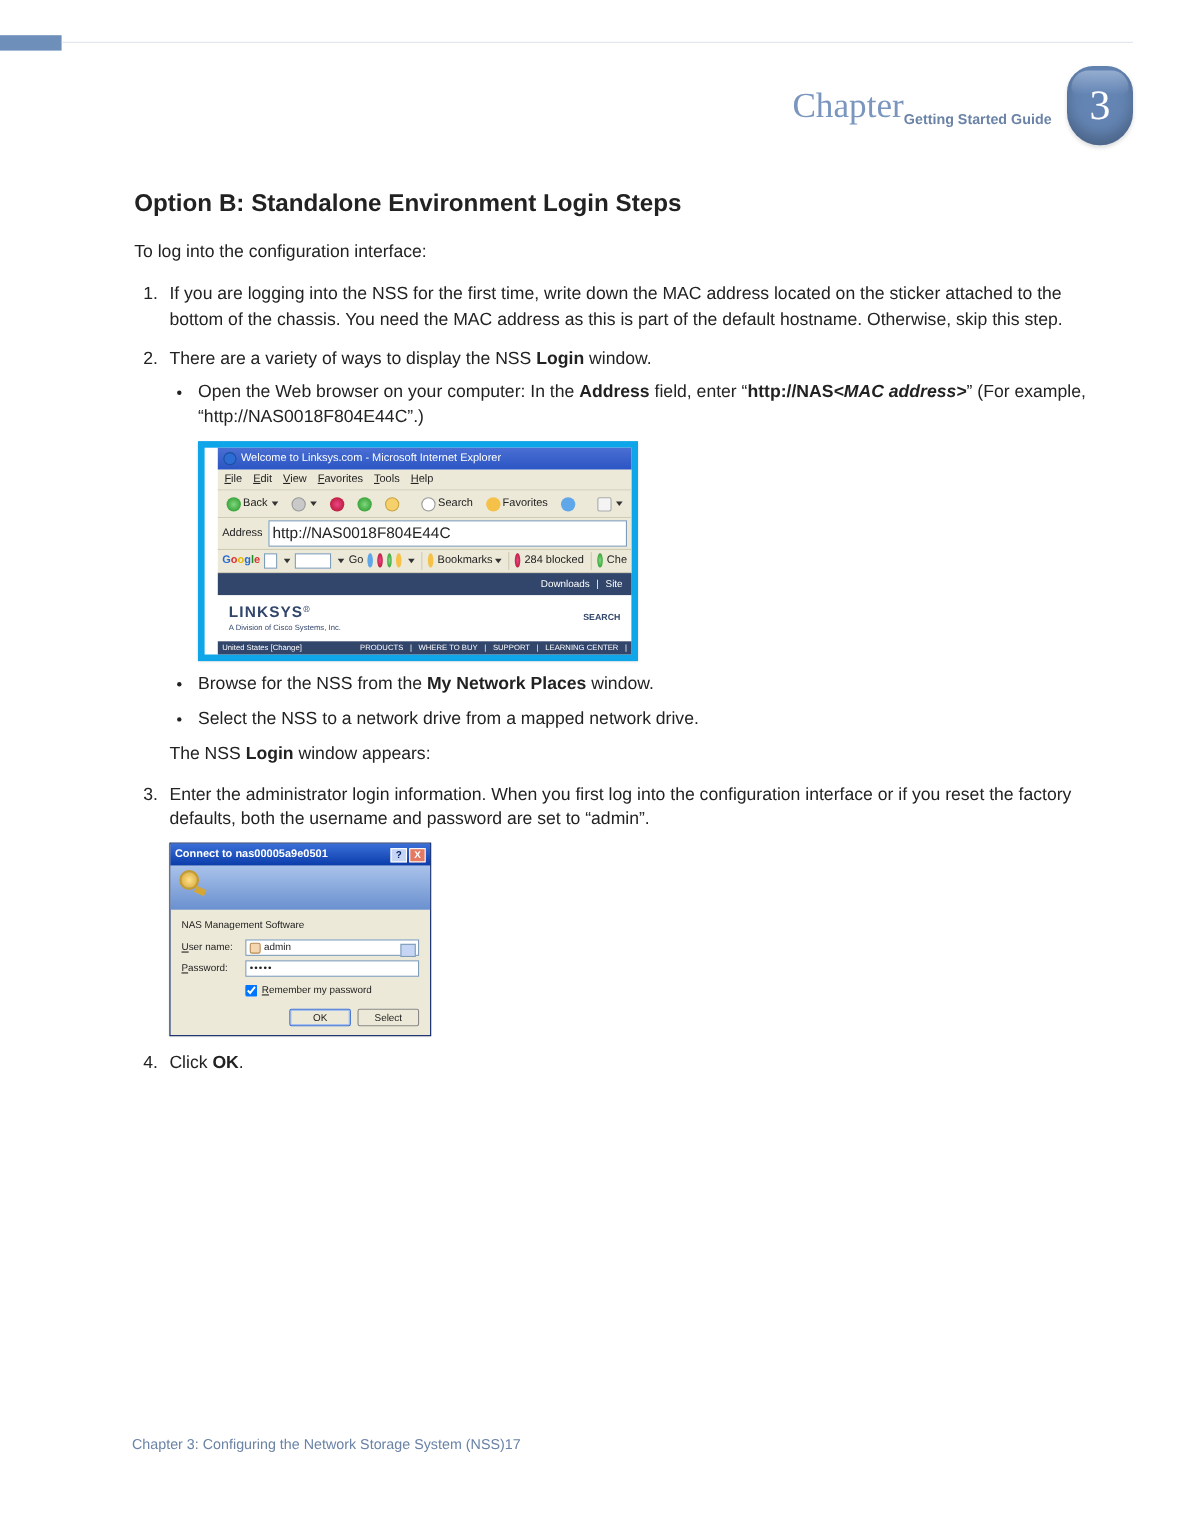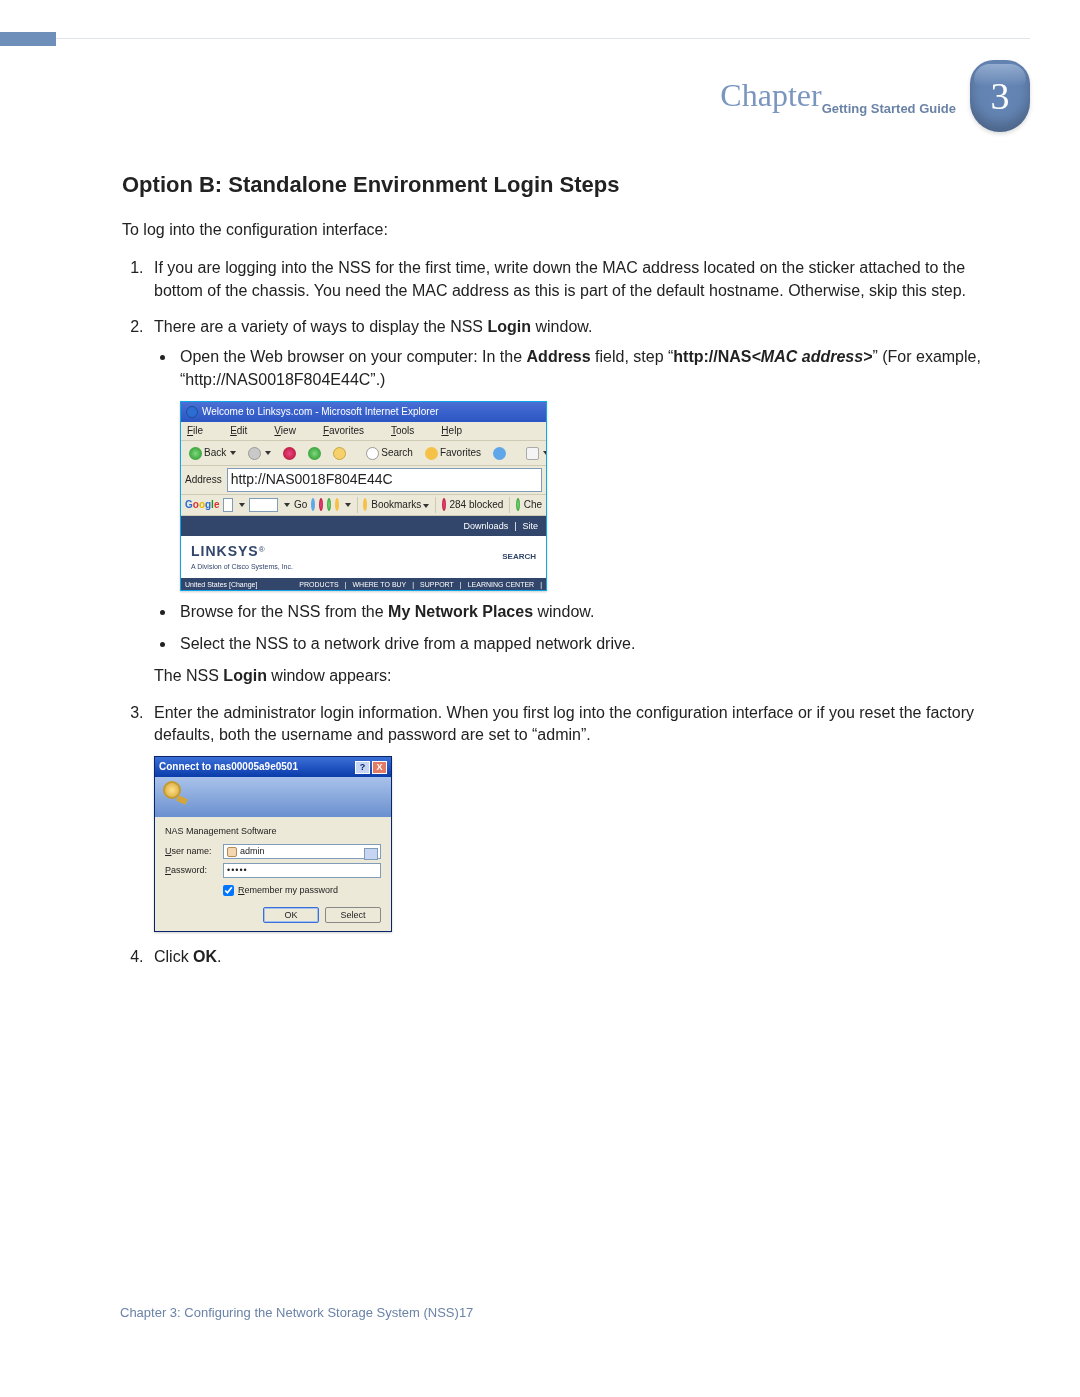--- a/index.html
+++ b/index.html
@@ -81,38 +81,39 @@
   .intro { margin-bottom: 16px; }
   ol { list-style: decimal; padding-left: 26px; }
   ol > li { margin-bottom: 14px; padding-left: 6px; }
   ul { list-style: disc; padding-left: 22px; margin-top: 8px; }
   ul > li { margin-bottom: 10px; padding-left: 4px; }
   .bold { font-weight: bold; }
   .italic { font-style: italic; }
 
   
   .ie-window {
-    width: 367px;
-    border: 1px solid #0ea5e9;
+    width: 400px;
+    border: 6px solid #0ea5e9;
     font-family: Tahoma, Arial, sans-serif;
     font-size: 10px;
     background: #fff;
     margin: 10px 0 10px 0;
     box-shadow: 0 1px 2px rgba(0,0,0,.2);
+    padding-left: 12px;
   }
   .ie-title {
     background: linear-gradient(#4a6fd4,#2b55c3);
     color: #fff;
     padding: 3px 5px;
     display: flex; align-items: center; gap: 4px;
     font-size: 10px;
   }
   .ie-e { width:12px;height:12px;background:#2d6cd3;border-radius:50%;border:1px solid #1a4fa0;display:inline-block;}
   .ie-menubar {
-    display: flex; gap: 27px;
+    display: flex; gap: 10px;
     padding: 2px 6px;
     background: #ece9d8;
     border-bottom: 1px solid #cfcab4;
   }
   .ie-menubar span { text-decoration: underline; text-decoration-color: transparent; }
   .ie-menubar span::first-letter { text-decoration: underline; }
   .ie-toolbar {
     display: flex; align-items: center; gap: 4px;
     padding: 3px 4px;
     background: #ece9d8;
@@ -240,21 +241,21 @@
   <h2>Option B: Standalone Environment Login Steps</h2>
   <p class="intro">To log into the configuration interface:</p>
 
   <ol>
     <li>If you are logging into the NSS for the first time, write down the MAC address located on the sticker attached to the bottom of the chassis. You need the MAC address as this is part of the default hostname. Otherwise, skip this step.</li>
 
     <li>
       <span>There are a variety of ways to display the NSS </span><span class="bold">Login</span><span> window.</span>
       <ul>
         <li>
-          <span>Open the Web browser on your computer: In the </span><span class="bold">Address</span><span> field, step “</span><span class="bold">http://NAS</span><span class="bold italic">&lt;MAC address&gt;</span><span>” (For example, “http://NAS0018F804E44C”.)</span>
+          <span>Open the Web browser on your computer: In the </span><span class="bold">Address</span><span> field, enter “</span><span class="bold">http://NAS</span><span class="bold italic">&lt;MAC address&gt;</span><span>” (For example, “http://NAS0018F804E44C”.)</span>
 
           
           <div class="ie-window">
             <div class="ie-title">
               <span class="ie-e"></span>
               <span>Welcome to Linksys.com - Microsoft Internet Explorer</span>
             </div>
             <div class="ie-menubar">
               <span>File</span>
               <span>Edit</span>

